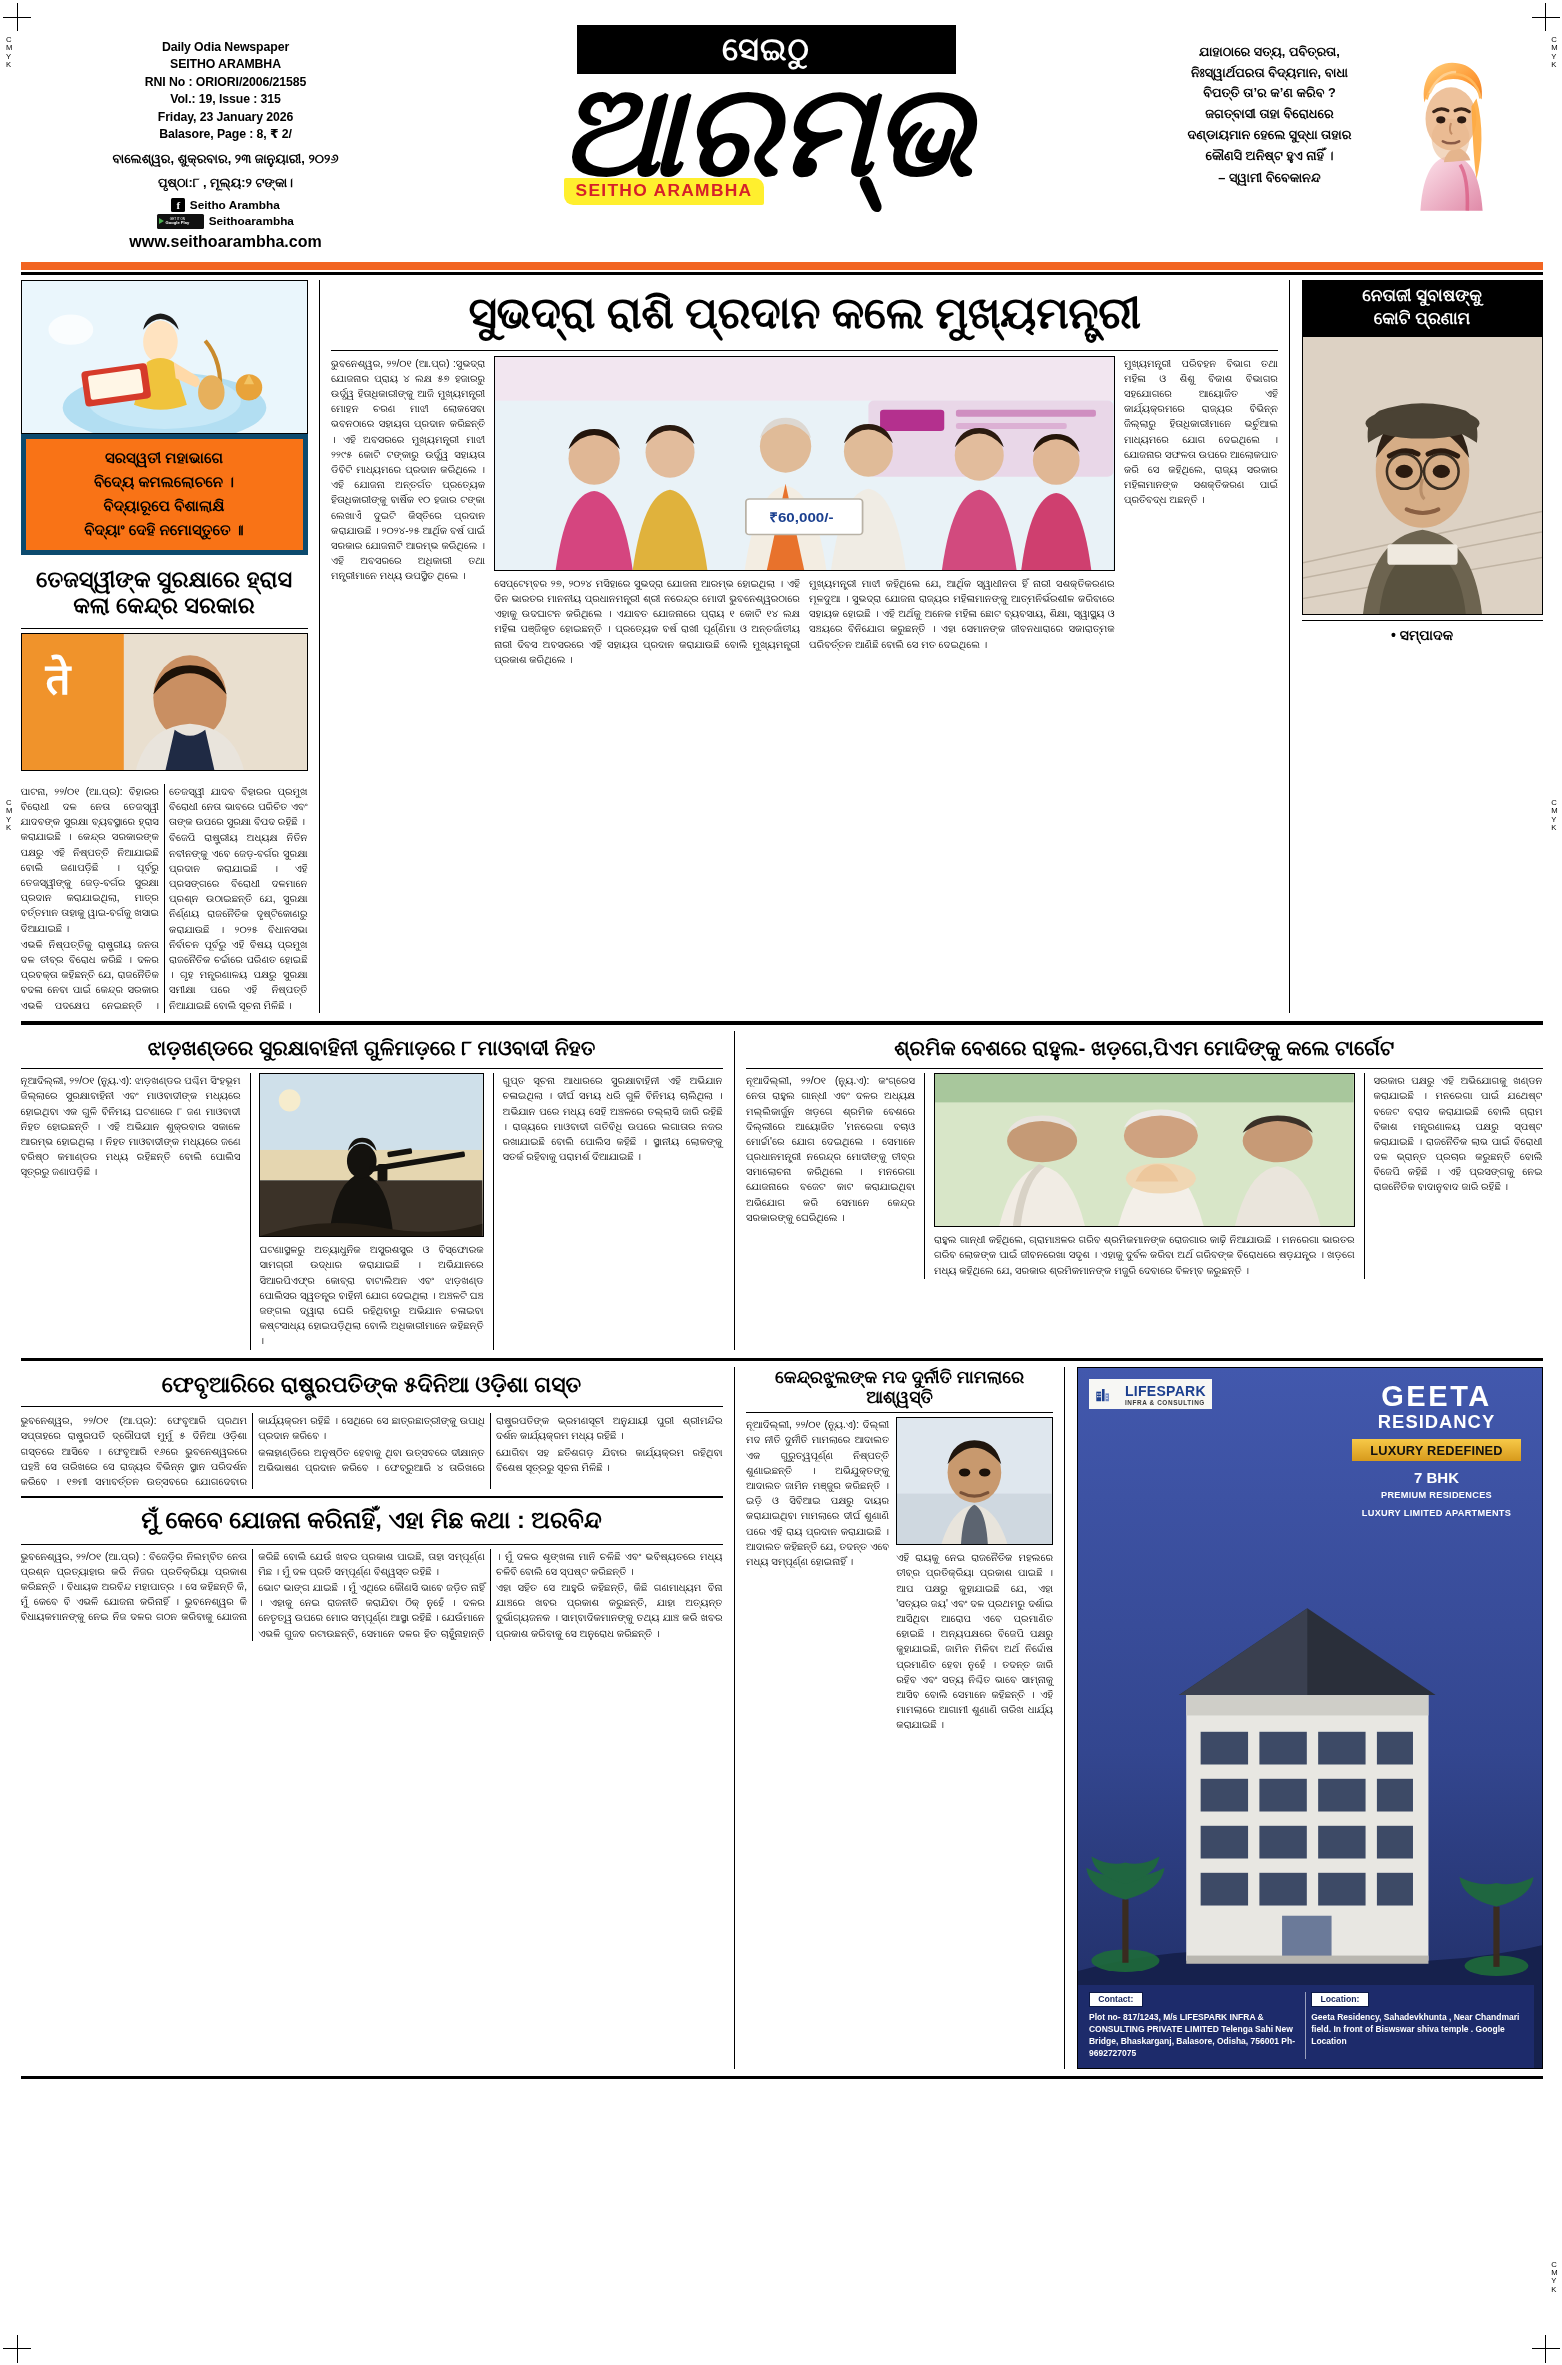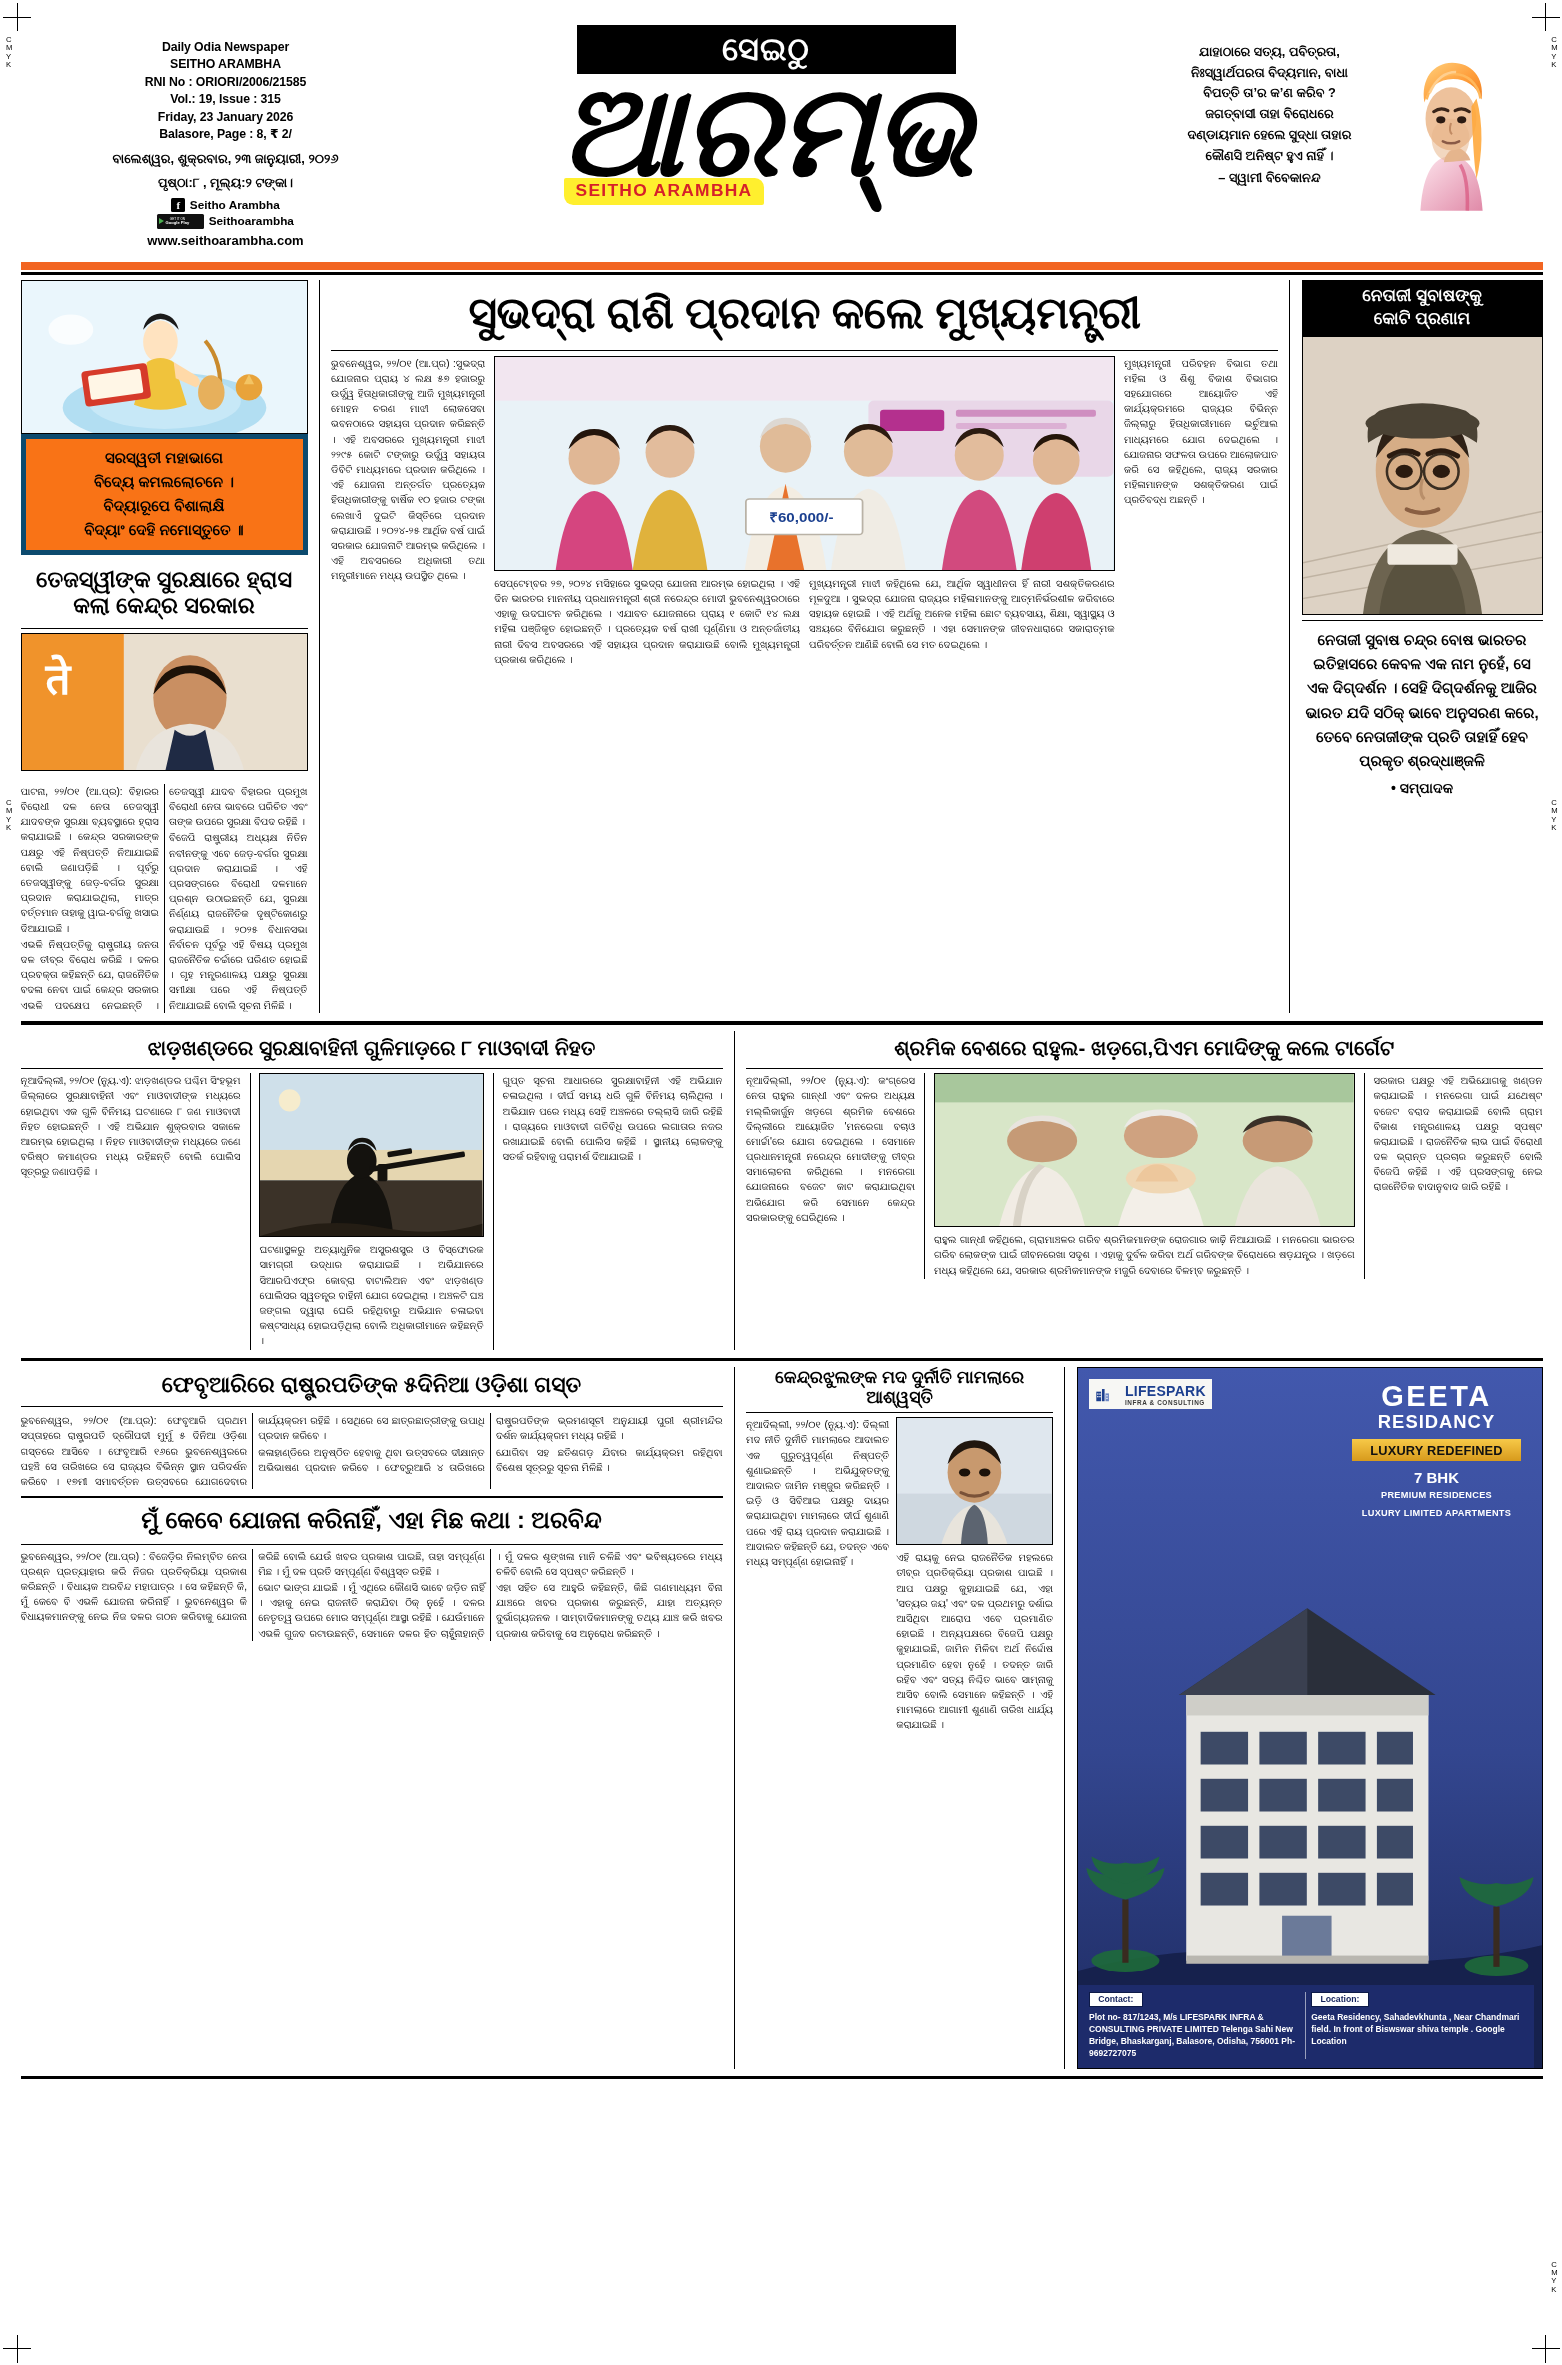--- a/index.html
+++ b/index.html
@@ -23,21 +23,21 @@
   .mast-left { width:328px; text-align:center; padding-top:17.4px; }
   .mast-left .ln { font-weight:bold; font-size:12.3px; line-height:1.42; letter-spacing:-0.1px; }
   .mast-left .od { font-weight:bold; font-size:12.8px; line-height:1.5; margin-top:5.1px; font-family:"Liberation Sans",sans-serif;}
   .social { margin-top:6.1px; display:flex; flex-direction:column; align-items:center; gap:2px; }
   .srow { display:flex; align-items:center; gap:4.6px; font-weight:bold; font-size:11.8px; }
   .fb-ic { width:14px;height:14px;background:#000;color:#fff;font-weight:bold;font-size:10.8px;line-height:14px;text-align:center;border-radius:1.5px; font-family:"Liberation Serif",serif;}
   .gp-ic { width:47px;height:14.3px;background:#111;color:#fff;border-radius:1.5px;display:flex;align-items:center;gap:1.5px;padding:1px 2px; }
   .gp-tri { width:0;height:0;border-left:5.6px solid #4caf50;border-top:3.6px solid transparent;border-bottom:3.6px solid transparent; }
   .gp-tx { font-size:4.1px; line-height:1.05; font-weight:bold; }
   .gp-tx small { display:block; font-size:3.1px; font-weight:normal; }
-  .web { font-weight:bold; font-size:13px; margin-top:2px; }
+  .web { font-weight:bold; font-size:16px; margin-top:2px; }
 
   .mast-center { flex:1; text-align:center; position:relative; padding-top:3.1px;}
   .seithu-bar { background:#000; color:#fff; width:379px; margin:0 auto; height:49px; display:flex; align-items:center; justify-content:center; }
   .seithu-bar span { font-size:32px; font-weight:bold; line-height:1; letter-spacing:1px; }
   .arambha { font-size:128px; font-weight:bold; line-height:0.92; letter-spacing:-1px; margin-top:-2px;font-style:italic; }
   .sealabel { display:inline-block; background:#ffef2e; color:#d6202a; font-weight:bold; font-size:17.4px; letter-spacing:1.3px; padding:2.6px 11.3px 3.6px; margin-top:-15.4px; position:relative; left:-102px; border-radius:2px 9.2px 2px 9.2px;}
 
   .mast-right { width:359px; display:flex; align-items:flex-start; gap:3.1px; padding-top:20.5px;}
   .quote { flex:1; text-align:center; font-size:12.8px; font-weight:bold; line-height:1.62; }
   .quote .attrib { margin-top:2px; }
@@ -368,21 +368,20 @@
             <circle cx="199" cy="262" r="34" fill="none" stroke="#3a2e22" stroke-width="5"></circle>
             <circle cx="272" cy="262" r="34" fill="none" stroke="#3a2e22" stroke-width="5"></circle>
             <path d="M233 262 h6" stroke="#3a2e22" stroke-width="5"></path>
             <path d="M235 276 q-8 30 4 40" stroke="#b98f6a" stroke-width="6" fill="none"></path>
             <path d="M204 336 q32 14 62 0" stroke="#8a5f42" stroke-width="8" fill="none" stroke-linecap="round"></path>
             <rect x="166" y="404" width="138" height="40" rx="6" fill="#efe9df"></rect>
           </svg>
         </div>
       </div>
       <div class="hr-thin" style="margin:5.1px 0 2px;"></div>
-      <div class="netaji-body">ନେତାଜୀ ସୁବାଷ ଚନ୍ଦ୍ର ବୋଷ ଭାରତର ଇତିହାସରେ କେବଳ ଏକ ନାମ ନୁହେଁ, ସେ ଏକ ଦିଗ୍‌ଦର୍ଶନ । ସେହି ଦିଗ୍‌ଦର୍ଶନକୁ ଆଜିର ଭାରତ ଯଦି ସଠିକ୍ ଭାବେ ଅନୁସରଣ କରେ, ତେବେ ନେତାଜୀଙ୍କ ପ୍ରତି ତାହାହିଁ ହେବ ପ୍ରକୃତ ଶ୍ରଦ୍ଧାଞ୍ଜଳି</div>
       <div class="netaji-sign">• ସମ୍ପାଦକ</div>
     </div>
   </div>
 
   <div class="hr-thick" style="margin-top:8.2px;"></div>
 
   <div class="cols">
 
     <div style="width:702px;">
       <h2 class="hl sechl">ଝାଡ଼ଖଣ୍ଡରେ ସୁରକ୍ଷାବାହିନୀ ଗୁଳିମାଡ଼ରେ ୮ ମାଓବାଦୀ ନିହତ</h2>

